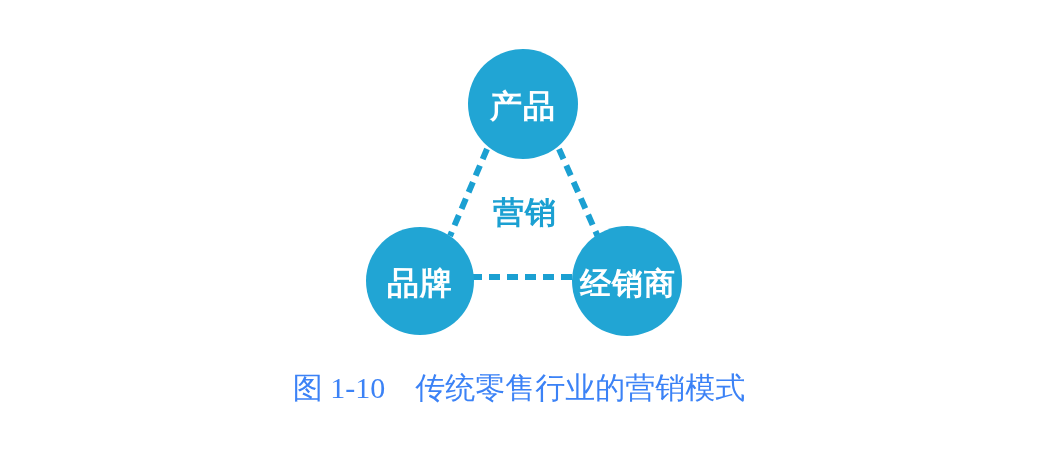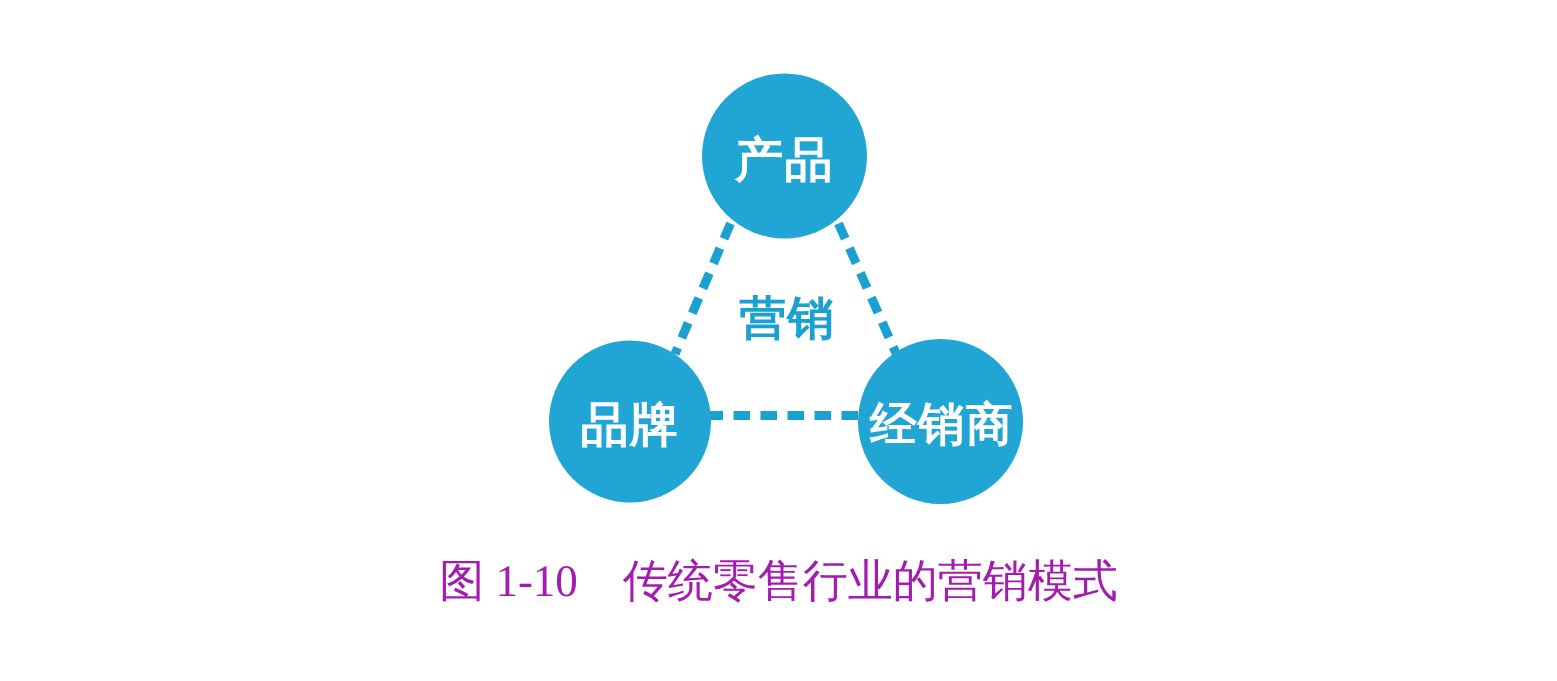--- a/index.html
+++ b/index.html
@@ -41,21 +41,21 @@
     letter-spacing: 1px;
   }
   #caption {
     position: absolute;
     left: 0;
     top: 368px;
     width: 1038px;
     text-align: center;
     font-family: "Liberation Serif", "DejaVu Serif", serif;
     font-size: 30px;
-    color: #a21caf;
+    color: #3b82f6;
     white-space: pre;
     line-height: 40px;
   }
 </style>
 </head>
 <body>
 
 <div id="figure-root">
 
   <svg id="diagram-svg" viewBox="0 0 1038 454">

